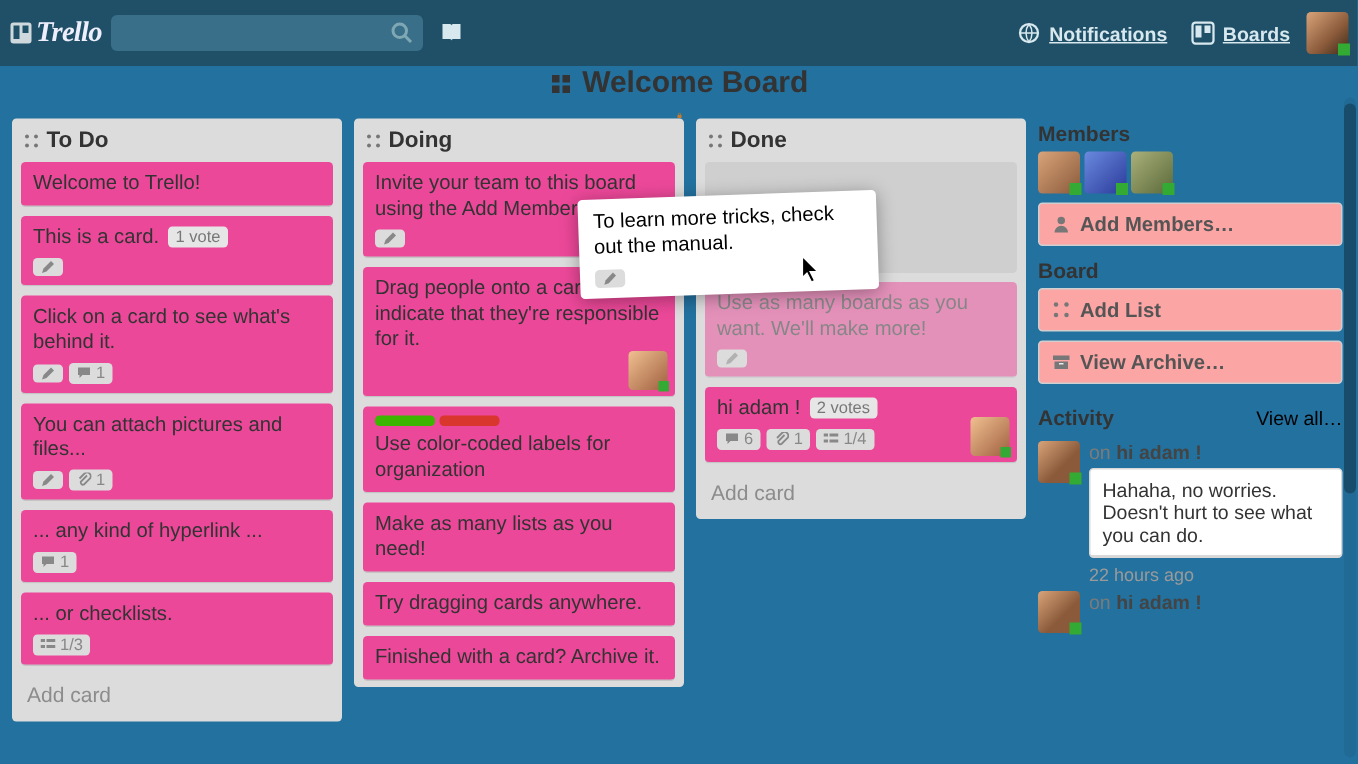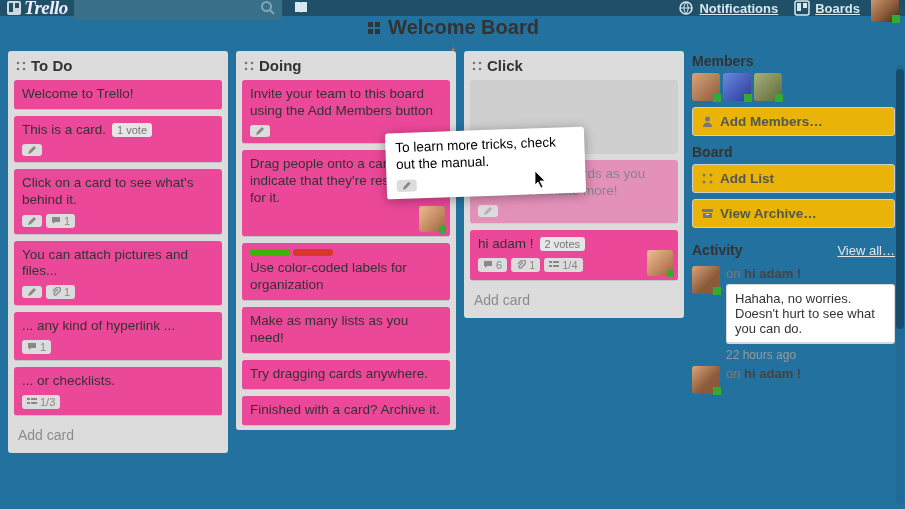--- a/index.html
+++ b/index.html
@@ -1,17 +1,17 @@
 <!DOCTYPE html>
 <html><head>
 <meta charset="utf-8">
 <style>
 * { box-sizing: border-box; margin: 0; padding: 0; }
 body { font-family: "Helvetica Neue", Arial, sans-serif; background: #23719f; width: 905px; height: 509px; overflow: hidden; position: relative; }
-.header { height: 16px; background: #205067; display: flex; align-items: center; padding: 0 6px; gap: 6px; }
+.header { height: 44px; background: #205067; display: flex; align-items: center; padding: 0 6px; gap: 6px; }
 .logo { display: flex; align-items: center; gap: 2px; color: #dde; }
 .logo-icon { width: 16px; height: 16px; fill: #cfd8dc; }
 .logo-text { color: #eef; font-weight: bold; font-size: 19px; font-style: italic; letter-spacing: -0.5px; font-family: "Brush Script MT", cursive; }
 .search-box { width: 208px; height: 24px; background: #396f88; border-radius: 4px; display: flex; align-items: center; padding: 0 6px; }
 .search-input { flex: 1; background: none; border: none; outline: none; color: #fff; }
 .search-icon { width: 16px; height: 16px; fill: #7aa; }
 .header-btn { display: flex; align-items: center; gap: 5px; color: #d7e8ee; font-weight: bold; font-size: 13px; padding: 3px 5px; border-radius: 3px; cursor: pointer; text-decoration: underline; }
 .header-btn svg { width: 16px; height: 16px; fill: #d7e8ee; }
 .header-spacer { flex: 1; }
 .avatar-sm { width: 28px; height: 28px; border-radius: 3px; background: linear-gradient(135deg,#d9a47a 0%, #8a5a3a 60%, #3a2a1a 100%); position: relative; }
@@ -36,24 +36,24 @@
 .card-labels { display: flex; gap: 3px; margin-bottom: 4px; }
 .label { height: 7px; width: 40px; border-radius: 3px; }
 .card-member { position: absolute; bottom: 4px; right: 5px; width: 26px; height: 26px; border-radius: 3px; background: linear-gradient(135deg,#f0c090 0%, #a06040 100%); }
 .card-member .avatar-badge { width: 7px; height: 7px; }
 .add-card { color: #8c8c8c; font-size: 14px; padding: 7px 10px 10px; cursor: pointer; }
 
 .sidebar { flex: 0 0 205px; display: flex; flex-direction: column; color: #333; padding-right: 2px; }
 .sidebar h3 { font-size: 14px; font-weight: bold; color: #333; margin: 2px 0 4px; }
 .members-row { display: flex; gap: 3px; margin-bottom: 6px; }
 .member-tile { width: 28px; height: 28px; border-radius: 3px; position: relative; }
-.sidebar-btn { background: #eab308; border: 1px solid #cfcfcf; border-radius: 3px; padding: 6px 8px; display: flex; align-items: center; gap: 6px; font-size: 13.5px; font-weight: bold; color: #555; margin-bottom: 6px; cursor: pointer; }
+.sidebar-btn { background: #fca5a5; border: 1px solid #cfcfcf; border-radius: 3px; padding: 6px 8px; display: flex; align-items: center; gap: 6px; font-size: 13.5px; font-weight: bold; color: #555; margin-bottom: 6px; cursor: pointer; }
 .sidebar-btn svg { width: 13px; height: 13px; fill: #777; }
 .activity-hdr { display: flex; align-items: baseline; gap: 6px; margin-top: 6px; margin-bottom: 4px; justify-content: space-between; }
-.activity-hdr a { color: #e5e5e5; text-decoration: underline; font-size: 13px; cursor: pointer; }
+.activity-hdr a { color: #000000; font-size: 13px; cursor: pointer; }
 .activity-item { display: flex; gap: 6px; margin-bottom: 4px; }
 .activity-avatar { width: 28px; height: 28px; border-radius: 3px; flex-shrink: 0; background: linear-gradient(135deg,#d9a47a 0%, #8a5a3a 60%); position: relative; }
 .activity-body { flex: 1; font-size: 13px; }
 .activity-line { color: #7b7b7b; margin-bottom: 3px; }
 .activity-line b { color: #444; }
 .activity-bubble { background: #fff; border: 1px solid #d8d8d8; border-bottom-width: 2px; border-radius: 3px; padding: 6px 8px; color: #333; }
 .activity-time { color: #9a9a9a; font-size: 12px; margin-top: 4px; }
 
 .tooltip-card { position: absolute; top: 130px; left: 386px; width: 199px; background: #fff; border-radius: 3px; box-shadow: 0 2px 12px rgba(0,0,0,.35); padding: 7px 10px; font-size: 13.5px; z-index: 50; transform: rotate(-2deg); }
 .tooltip-card .card-badges { margin-top: 6px; }
@@ -263,21 +263,21 @@
   </div>
 
   <div class="list">
     <div class="list-header">
       <svg viewBox="0 0 10 10">
           <circle cx="2" cy="2" r="1.3"></circle>
           <circle cx="8" cy="2" r="1.3"></circle>
           <circle cx="2" cy="8" r="1.3"></circle>
           <circle cx="8" cy="8" r="1.3"></circle>
         </svg>
-      <span>Click</span>
+      <span>Done</span>
     </div>
     <div class="list-cards">
       <div style="height:74px;background:#cfcfcf;border-radius:3px;"></div>
       <div class="card behind-card">
         <div class="card-title">Use as many boards as you want. We'll make more!</div>
         <div class="card-badges">
             <span class="badge">
               <svg viewBox="0 0 10 10">
                 <path d="M1 9l1-3 5-5 2 2-5 5z"></path>
               </svg>

